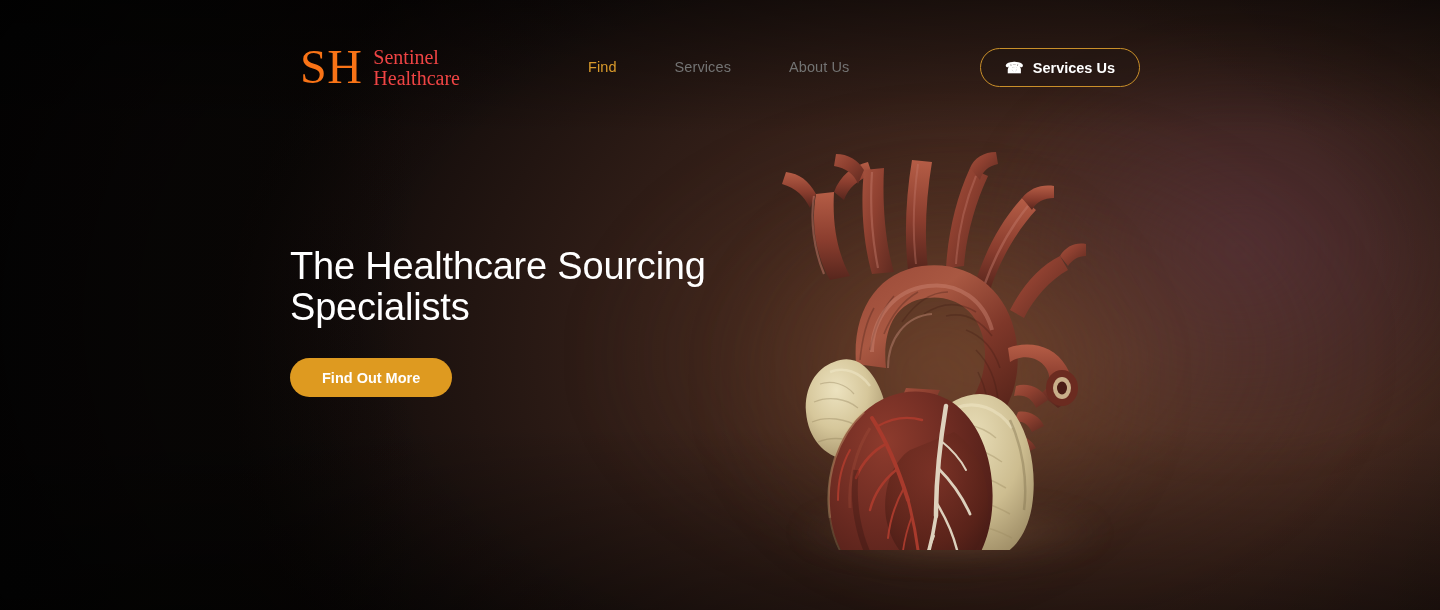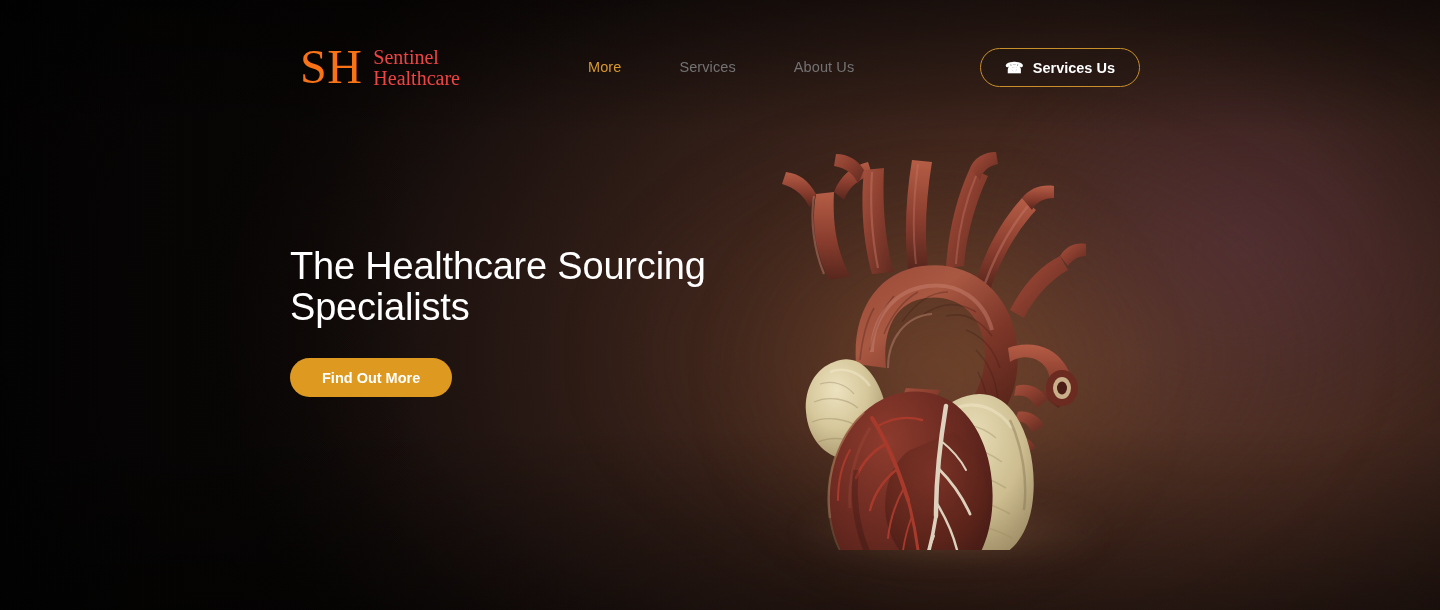--- a/index.html
+++ b/index.html
@@ -366,21 +366,21 @@
 
     <div class="logo">
       <span class="logo-mark">SH</span>
       <span class="logo-words">
         <span>Sentinel</span>
         <span>Healthcare</span>
       </span>
     </div>
 
     <nav class="nav">
-      <span class="nav-item active">More</span>
+      <span class="nav-item active">Find</span>
       <span class="nav-item">Services</span>
       <span class="nav-item">About Us</span>
     </nav>
 
     <div class="contact-btn">
       <span class="phone-icon">☎</span>
       <span>Services Us</span>
     </div>
   </div>
 

